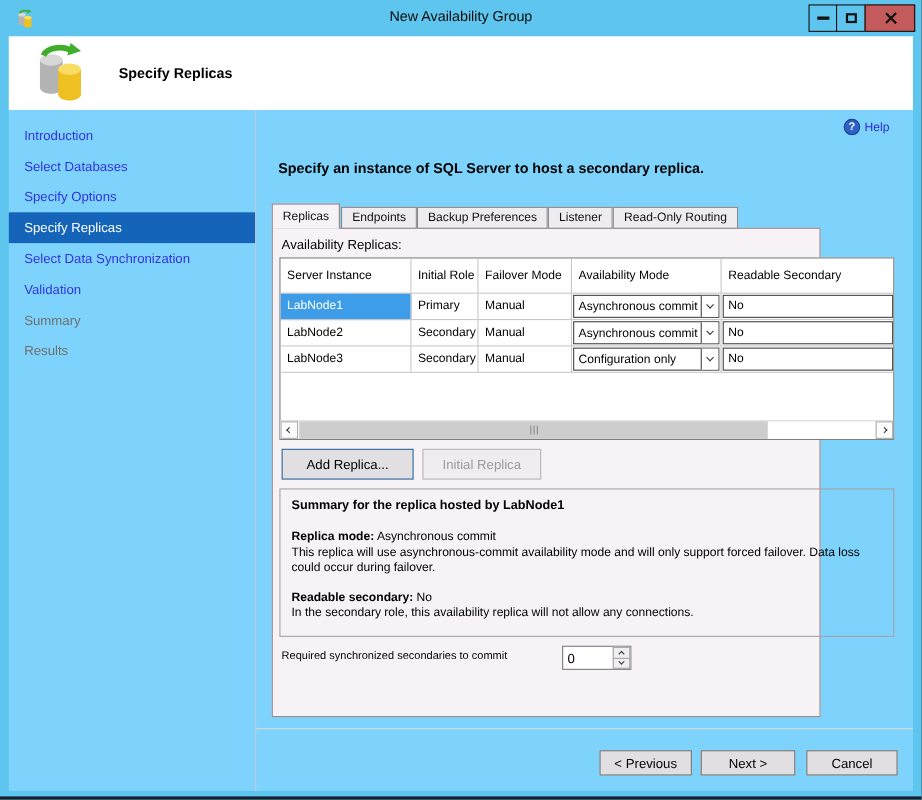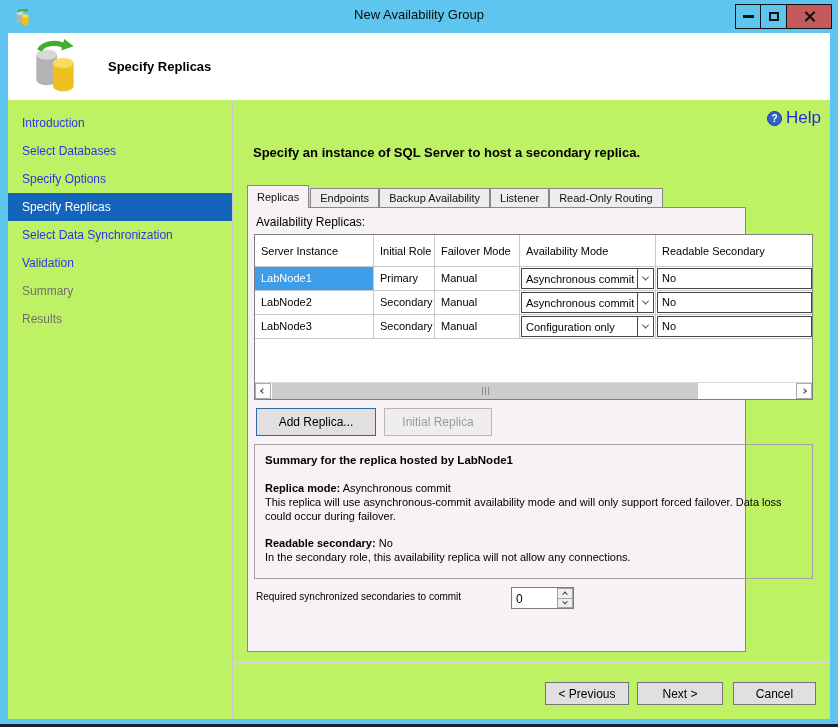--- a/index.html
+++ b/index.html
@@ -16,38 +16,38 @@
   .btn-max{left:760px;width:27px;background:#5EC6EE;}
   .btn-close{left:786px;width:46px;background:#C35B5C;}
   .min-glyph{width:11px;height:3px;background:#111;}
   .max-glyph{width:10px;height:9px;border:2px solid #111;background:transparent;}
   .x-glyph{position:relative;width:13px;height:13px;}
   .x-glyph::before,.x-glyph::after{content:"";position:absolute;left:6px;top:0;width:2.4px;height:13px;background:#111;}
   .x-glyph::before{transform:rotate(45deg);}
   .x-glyph::after{transform:rotate(-45deg);}
 
   
-  .body{position:absolute;left:8px;top:33px;width:822px;height:686px;background:#bef264;}
+  .body{position:absolute;left:8px;top:33px;width:822px;height:686px;background:#7dd3fc;}
   .header{position:absolute;left:0;top:0;width:100%;height:67px;background:#ffffff;}
   .header-icon{position:absolute;left:22px;top:5px;}
   .header-title{position:absolute;left:100px;top:26px;font-size:13px;font-weight:bold;color:#000;}
 
   
   .sidebar{position:absolute;left:0;top:67px;width:224px;bottom:0;padding-top:9px;}
   .side-item{height:28px;line-height:28px;padding-left:14px;font-size:12px;white-space:nowrap;cursor:pointer;}
   .side-item.link{color:#3333E0;}
   .side-item.active{background:#1464BA;color:#ffffff;}
   .side-item.disabled{color:#6f6f6f;cursor:default;}
   .vdivider{position:absolute;left:224px;top:67px;bottom:0;width:1px;background:#CBC8CB;}
 
   
   .content{position:absolute;left:225px;top:67px;right:0;bottom:0;}
   .help{position:absolute;left:534px;top:8px;display:flex;align-items:center;gap:4px;cursor:pointer;}
   .help-icon{width:15px;height:15px;border-radius:50%;background:#2f62c9;border:1px solid #1c3f8e;color:#fff;font-size:10px;font-weight:bold;display:flex;align-items:center;justify-content:center;}
-  .help-label{font-size:17px;color:#2B2BD5;}
+  .help-label{font-size:11px;color:#2B2BD5;}
   .instruction{position:absolute;left:20px;top:45px;font-size:13px;font-weight:bold;color:#000;}
 
   
   .tabs{position:absolute;left:14px;top:86px;height:22px;display:flex;align-items:flex-end;z-index:2;}
   .tab{height:20px;line-height:19px;padding:0 9px;font-size:11px;border:1px solid #8A878A;background:#EFECEF;color:#111;cursor:pointer;}
   .tab.active{height:23px;line-height:22px;background:#F6F2F5;border-bottom:none;margin-right:1px;}
   .tabpage{position:absolute;left:14px;top:107px;width:499px;height:445px;border:1px solid #8A878A;background:#F6F2F5;}
 
   .avail-label{position:absolute;left:8px;top:7px;font-size:12px;color:#000;}
 
@@ -163,21 +163,21 @@
       <div class="help">
         <span class="help-icon">?</span>
         <span class="help-label">Help</span>
       </div>
 
       <div class="instruction">Specify an instance of SQL Server to host a secondary replica.</div>
 
       <div class="tabs">
         <div class="tab active">Replicas</div>
         <div class="tab">Endpoints</div>
-        <div class="tab">Backup Availability</div>
+        <div class="tab">Backup Preferences</div>
         <div class="tab">Listener</div>
         <div class="tab">Read-Only Routing</div>
       </div>
 
       <div class="tabpage">
 
         <div class="avail-label">Availability Replicas:</div>
 
         <div class="grid">
           <div class="grow ghead">

